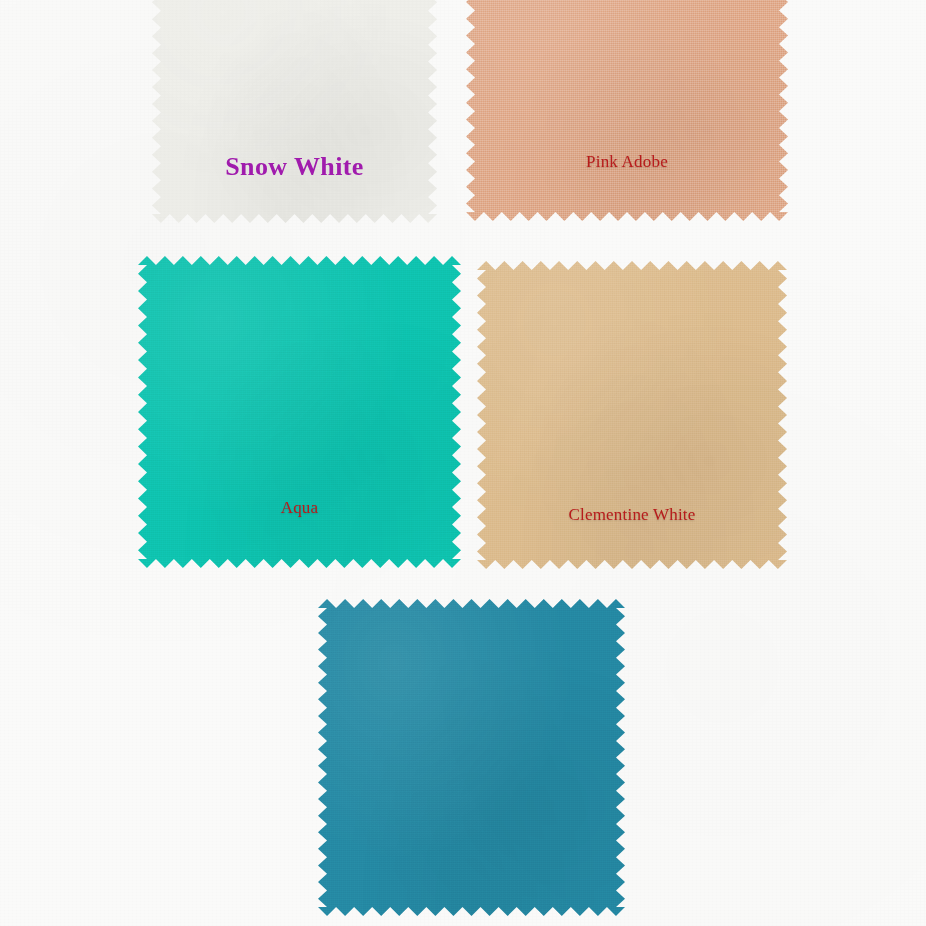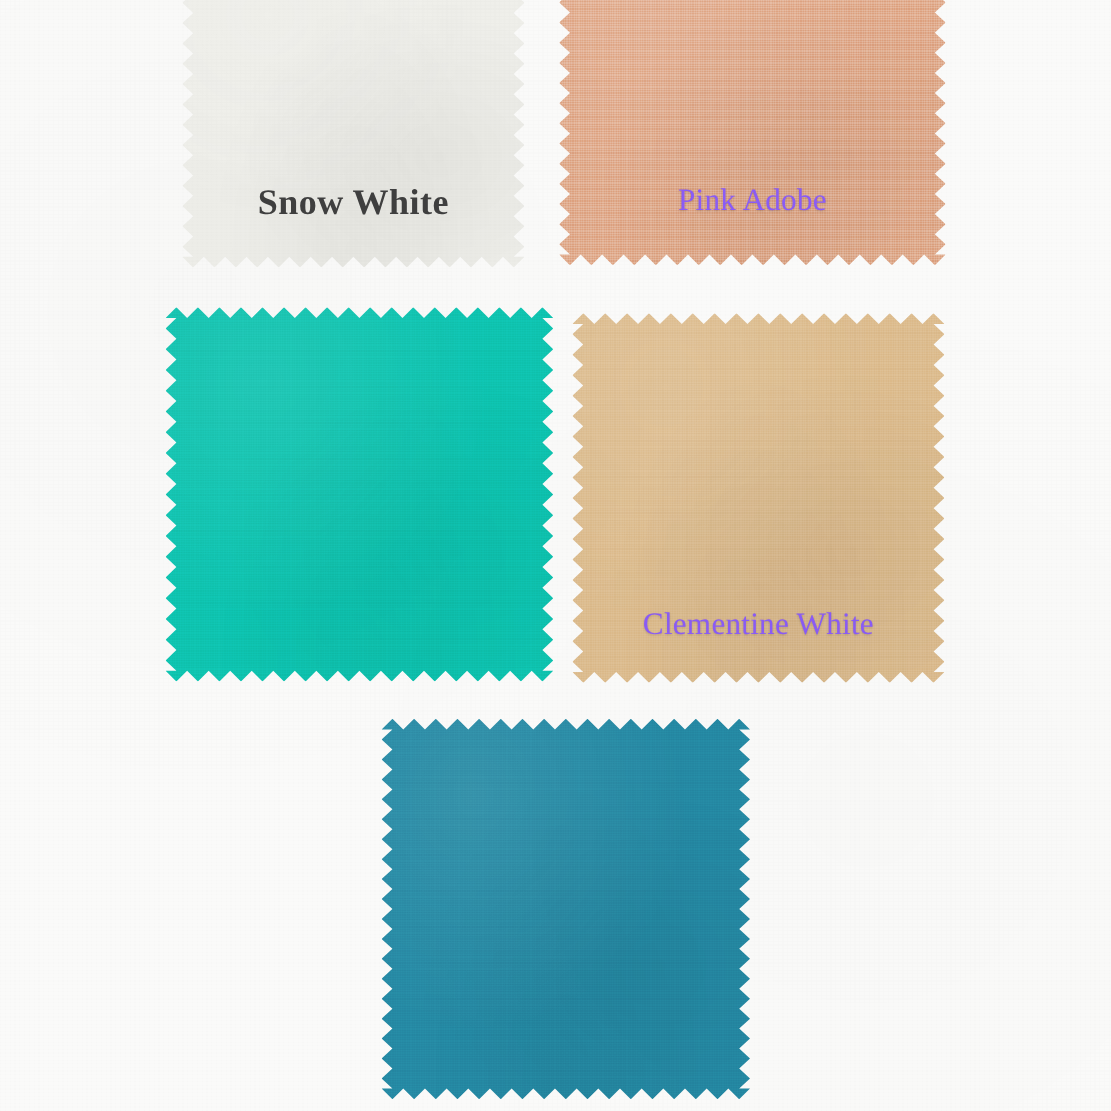--- a/index.html
+++ b/index.html
@@ -77,28 +77,28 @@
     position: absolute;
     left: 0;
     right: 0;
     text-align: center;
     white-space: nowrap;
     letter-spacing: 0.2px;
     pointer-events: none;
   }
 
   .label-light {
-    color: #8b5cf6;
-    font-size: 26px;
+    color: #b91c1c;
+    font-size: 17px;
     text-shadow: 0 1px 2px rgba(0,0,0,0.16);
   }
 
   .label-dark {
-    color: #404040;
-    font-size: 30px;
+    color: #a21caf;
+    font-size: 26px;
     font-weight: bold;
     letter-spacing: 0.4px;
   }
 </style>
 </head>
 <body>
 
 <div id="page">
   <div id="swatches-layer">
       <div class="swatch" style="left: 152px; top: -40px; width: 285px; height: 263px;">
@@ -115,20 +115,21 @@
           <div class="tex-cloud"></div>
           <div class="tex-weave strong"></div>
           <div class="swatch-label label-light" style="top: 192px;">Pink Adobe</div>
         </div>
       </div>
       <div class="swatch" style="left: 138px; top: 256px; width: 323px; height: 312px;">
         <div class="swatch-shape" style="clip-path: polygon(0px 9px, 8.97px 0px, 17.94px 9px, 26.92px 0px, 35.89px 9px, 44.86px 0px, 53.83px 9px, 62.81px 0px, 71.78px 9px, 80.75px 0px, 89.72px 9px, 98.69px 0px, 107.67px 9px, 116.64px 0px, 125.61px 9px, 134.58px 0px, 143.56px 9px, 152.53px 0px, 161.5px 9px, 170.47px 0px, 179.44px 9px, 188.42px 0px, 197.39px 9px, 206.36px 0px, 215.33px 9px, 224.31px 0px, 233.28px 9px, 242.25px 0px, 251.22px 9px, 260.19px 0px, 269.17px 9px, 278.14px 0px, 287.11px 9px, 296.08px 0px, 305.06px 9px, 314.03px 0px, 323px 9px, 314px 9px, 323px 17.65px, 314px 26.29px, 323px 34.94px, 314px 43.59px, 323px 52.24px, 314px 60.88px, 323px 69.53px, 314px 78.18px, 323px 86.82px, 314px 95.47px, 323px 104.12px, 314px 112.76px, 323px 121.41px, 314px 130.06px, 323px 138.71px, 314px 147.35px, 323px 156px, 314px 164.65px, 323px 173.29px, 314px 181.94px, 323px 190.59px, 314px 199.24px, 323px 207.88px, 314px 216.53px, 323px 225.18px, 314px 233.82px, 323px 242.47px, 314px 251.12px, 323px 259.76px, 314px 268.41px, 323px 277.06px, 314px 285.71px, 323px 294.35px, 314px 303px, 323px 303px, 314.03px 312px, 305.06px 303px, 296.08px 312px, 287.11px 303px, 278.14px 312px, 269.17px 303px, 260.19px 312px, 251.22px 303px, 242.25px 312px, 233.28px 303px, 224.31px 312px, 215.33px 303px, 206.36px 312px, 197.39px 303px, 188.42px 312px, 179.44px 303px, 170.47px 312px, 161.5px 303px, 152.53px 312px, 143.56px 303px, 134.58px 312px, 125.61px 303px, 116.64px 312px, 107.67px 303px, 98.69px 312px, 89.72px 303px, 80.75px 312px, 71.78px 303px, 62.81px 312px, 53.83px 303px, 44.86px 312px, 35.89px 303px, 26.92px 312px, 17.94px 303px, 8.97px 312px, 0px 303px, 9px 303px, 0px 294.35px, 9px 285.71px, 0px 277.06px, 9px 268.41px, 0px 259.76px, 9px 251.12px, 0px 242.47px, 9px 233.82px, 0px 225.18px, 9px 216.53px, 0px 207.88px, 9px 199.24px, 0px 190.59px, 9px 181.94px, 0px 173.29px, 9px 164.65px, 0px 156px, 9px 147.35px, 0px 138.71px, 9px 130.06px, 0px 121.41px, 9px 112.76px, 0px 104.12px, 9px 95.47px, 0px 86.82px, 9px 78.18px, 0px 69.53px, 9px 60.88px, 0px 52.24px, 9px 43.59px, 0px 34.94px, 9px 26.29px, 0px 17.65px, 9px 9px);">
           <div class="swatch-fill" style="background: rgb(15, 196, 176);"></div>
           <div class="tex-cloud"></div>
           <div class="tex-weave soft"></div>
+          <div class="swatch-label label-light" style="top: 242px;">Aqua</div>
         </div>
       </div>
       <div class="swatch" style="left: 477px; top: 261px; width: 310px; height: 308px;">
         <div class="swatch-shape" style="clip-path: polygon(0px 9px, 9.12px 0px, 18.24px 9px, 27.35px 0px, 36.47px 9px, 45.59px 0px, 54.71px 9px, 63.82px 0px, 72.94px 9px, 82.06px 0px, 91.18px 9px, 100.29px 0px, 109.41px 9px, 118.53px 0px, 127.65px 9px, 136.76px 0px, 145.88px 9px, 155px 0px, 164.12px 9px, 173.24px 0px, 182.35px 9px, 191.47px 0px, 200.59px 9px, 209.71px 0px, 218.82px 9px, 227.94px 0px, 237.06px 9px, 246.18px 0px, 255.29px 9px, 264.41px 0px, 273.53px 9px, 282.65px 0px, 291.76px 9px, 300.88px 0px, 310px 9px, 301px 9px, 310px 17.53px, 301px 26.06px, 310px 34.59px, 301px 43.12px, 310px 51.65px, 301px 60.18px, 310px 68.71px, 301px 77.24px, 310px 85.76px, 301px 94.29px, 310px 102.82px, 301px 111.35px, 310px 119.88px, 301px 128.41px, 310px 136.94px, 301px 145.47px, 310px 154px, 301px 162.53px, 310px 171.06px, 301px 179.59px, 310px 188.12px, 301px 196.65px, 310px 205.18px, 301px 213.71px, 310px 222.24px, 301px 230.76px, 310px 239.29px, 301px 247.82px, 310px 256.35px, 301px 264.88px, 310px 273.41px, 301px 281.94px, 310px 290.47px, 301px 299px, 310px 299px, 300.88px 308px, 291.76px 299px, 282.65px 308px, 273.53px 299px, 264.41px 308px, 255.29px 299px, 246.18px 308px, 237.06px 299px, 227.94px 308px, 218.82px 299px, 209.71px 308px, 200.59px 299px, 191.47px 308px, 182.35px 299px, 173.24px 308px, 164.12px 299px, 155px 308px, 145.88px 299px, 136.76px 308px, 127.65px 299px, 118.53px 308px, 109.41px 299px, 100.29px 308px, 91.18px 299px, 82.06px 308px, 72.94px 299px, 63.82px 308px, 54.71px 299px, 45.59px 308px, 36.47px 299px, 27.35px 308px, 18.24px 299px, 9.12px 308px, 0px 299px, 9px 299px, 0px 290.47px, 9px 281.94px, 0px 273.41px, 9px 264.88px, 0px 256.35px, 9px 247.82px, 0px 239.29px, 9px 230.76px, 0px 222.24px, 9px 213.71px, 0px 205.18px, 9px 196.65px, 0px 188.12px, 9px 179.59px, 0px 171.06px, 9px 162.53px, 0px 154px, 9px 145.47px, 0px 136.94px, 9px 128.41px, 0px 119.88px, 9px 111.35px, 0px 102.82px, 9px 94.29px, 0px 85.76px, 9px 77.24px, 0px 68.71px, 9px 60.18px, 0px 51.65px, 9px 43.12px, 0px 34.59px, 9px 26.06px, 0px 17.53px, 9px 9px);">
           <div class="swatch-fill" style="background: rgb(221, 188, 142);"></div>
           <div class="tex-cloud"></div>
           <div class="tex-weave soft"></div>
           <div class="swatch-label label-light" style="top: 244px;">Clementine White</div>
         </div>
       </div>

